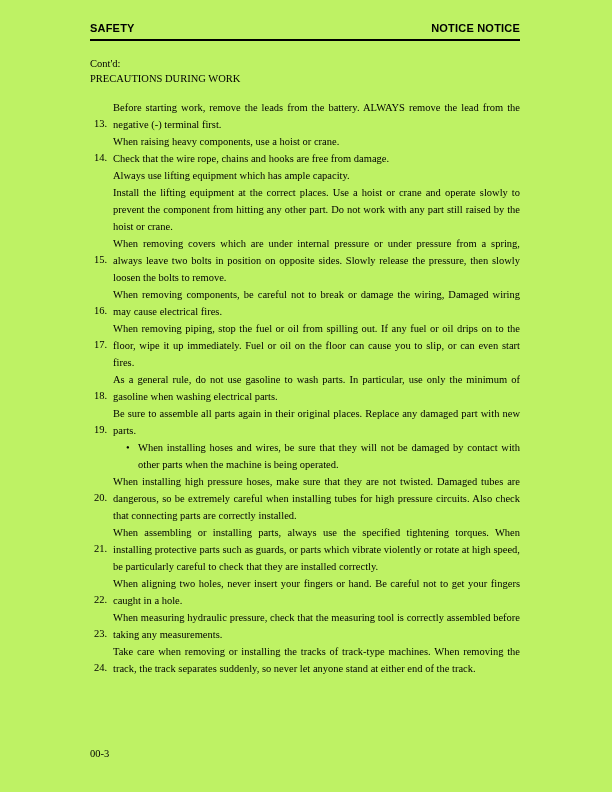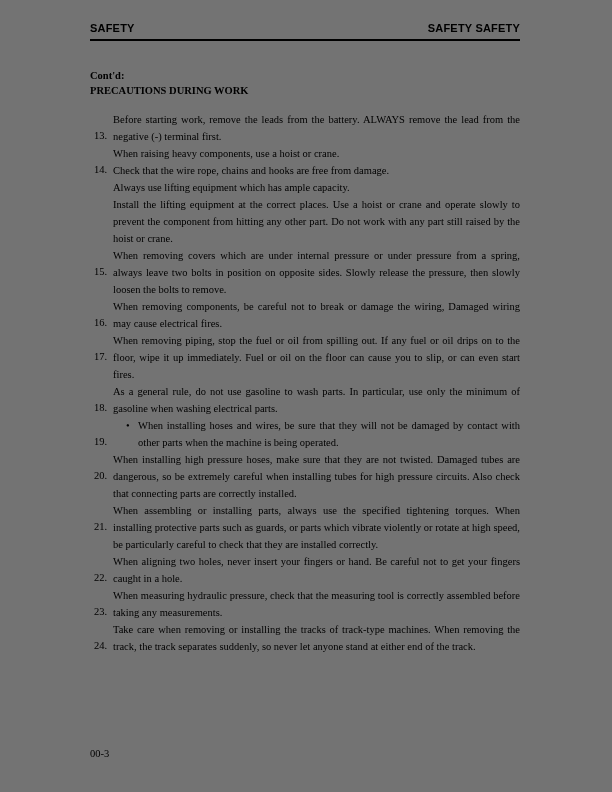--- a/index.html
+++ b/index.html
@@ -13,37 +13,37 @@
     font-family: "Liberation Serif", serif;
     color: #000000;
     -webkit-font-smoothing: antialiased;
   }
   .page {
     position: relative;
     width: 612px;
     height: 792px;
     box-sizing: border-box;
     padding: 22px 92px 0 90px;
-    background: #737373;
+    background: #bef264;
     overflow: hidden;
   }
   .page-header {
     display: flex;
     justify-content: space-between;
     align-items: baseline;
     font-family: "Liberation Sans", sans-serif;
     font-weight: bold;
     font-size: 11px;
     letter-spacing: 0.2px;
     padding-bottom: 5px;
     border-bottom: 2px solid #000000;
   }
   .intro {
-    margin-top: 27px;
-    font-weight: bold;
+    margin-top: 15px;
+    font-weight: normal;
     font-size: 10.5px;
     line-height: 15px;
   }
   .items {
     list-style: none;
     margin: 13px 0 0 0;
     padding: 0;
     font-size: 10.5px;
     line-height: 17px;
   }
@@ -77,21 +77,21 @@
     font-size: 10.5px;
   }
 </style>
 </head>
 <body>
 
 <div class="page">
 
   <header class="page-header">
     <span>SAFETY</span>
-    <span>SAFETY SAFETY</span>
+    <span>NOTICE NOTICE</span>
   </header>
 
   <div class="intro">
     <div>Cont'd:</div>
     <div>PRECAUTIONS DURING WORK</div>
   </div>
 
   <ol class="items" id="items">
   <li class="item">
     <span class="num">13.</span>
@@ -134,20 +134,21 @@
   <li class="item">
     <span class="num">18.</span>
     <div class="body">
           <div class="para">As a general rule, do not use gasoline to wash parts. In particular, use only the minimum of gasoline when washing electrical parts.</div>
         </div>
   </li>
 
   <li class="item">
     <span class="num">19.</span>
     <div class="body">
+          <div class="para">Be sure to assemble all parts again in their original places. Replace any damaged part with new parts.</div>
           <div class="bullet">
             <span class="bullet-marker">•</span>
             <div class="bullet-text">When installing hoses and wires, be sure that they will not be damaged by contact with other parts when the machine is being operated.</div>
           </div>
         </div>
   </li>
 
   <li class="item">
     <span class="num">20.</span>
     <div class="body">

